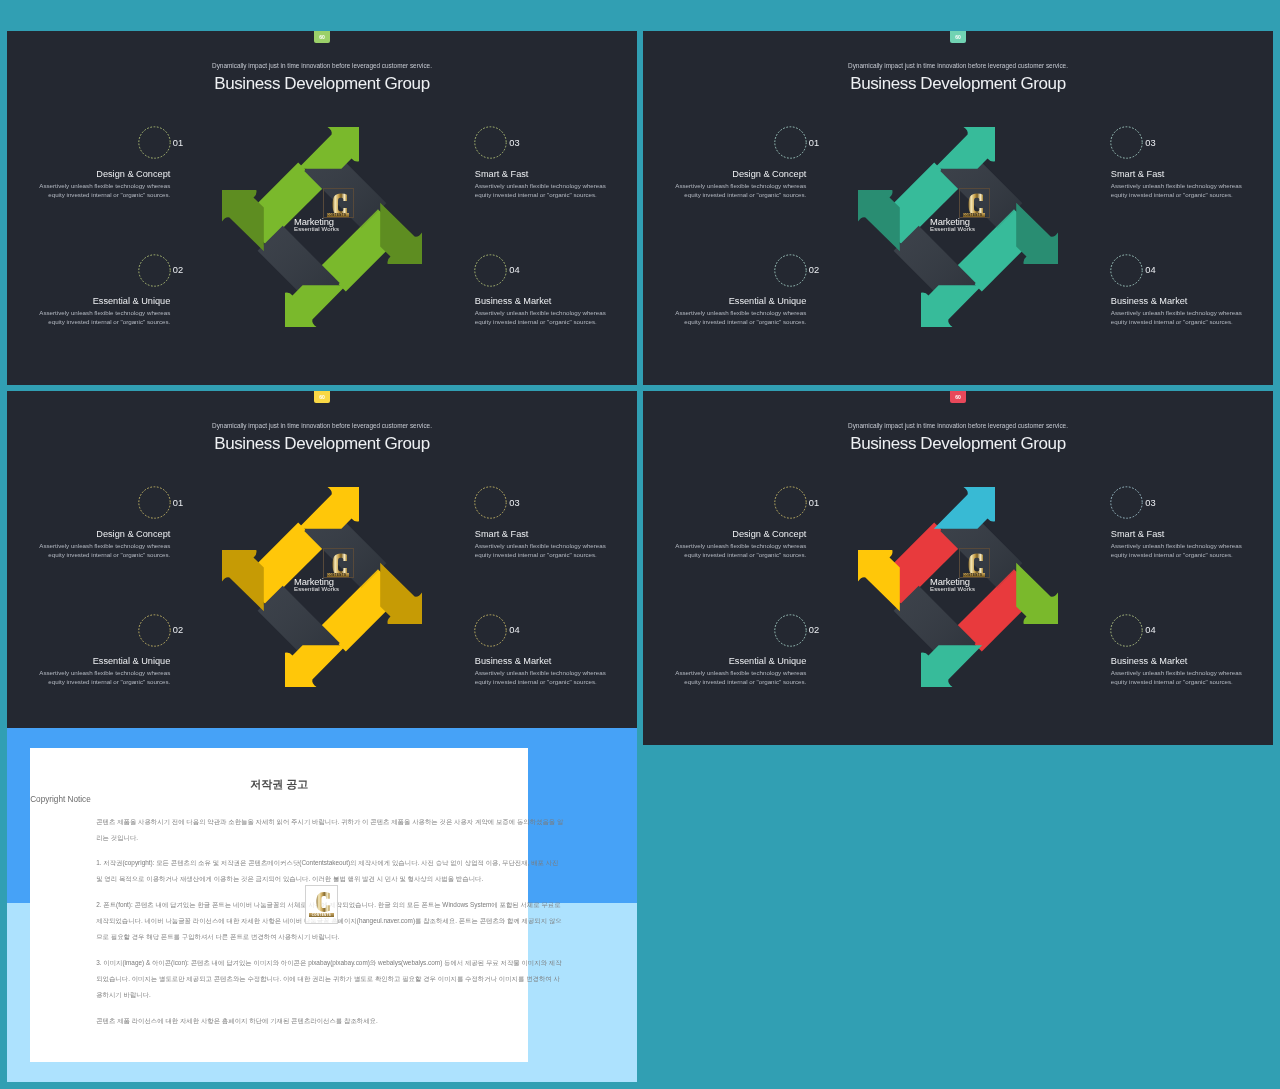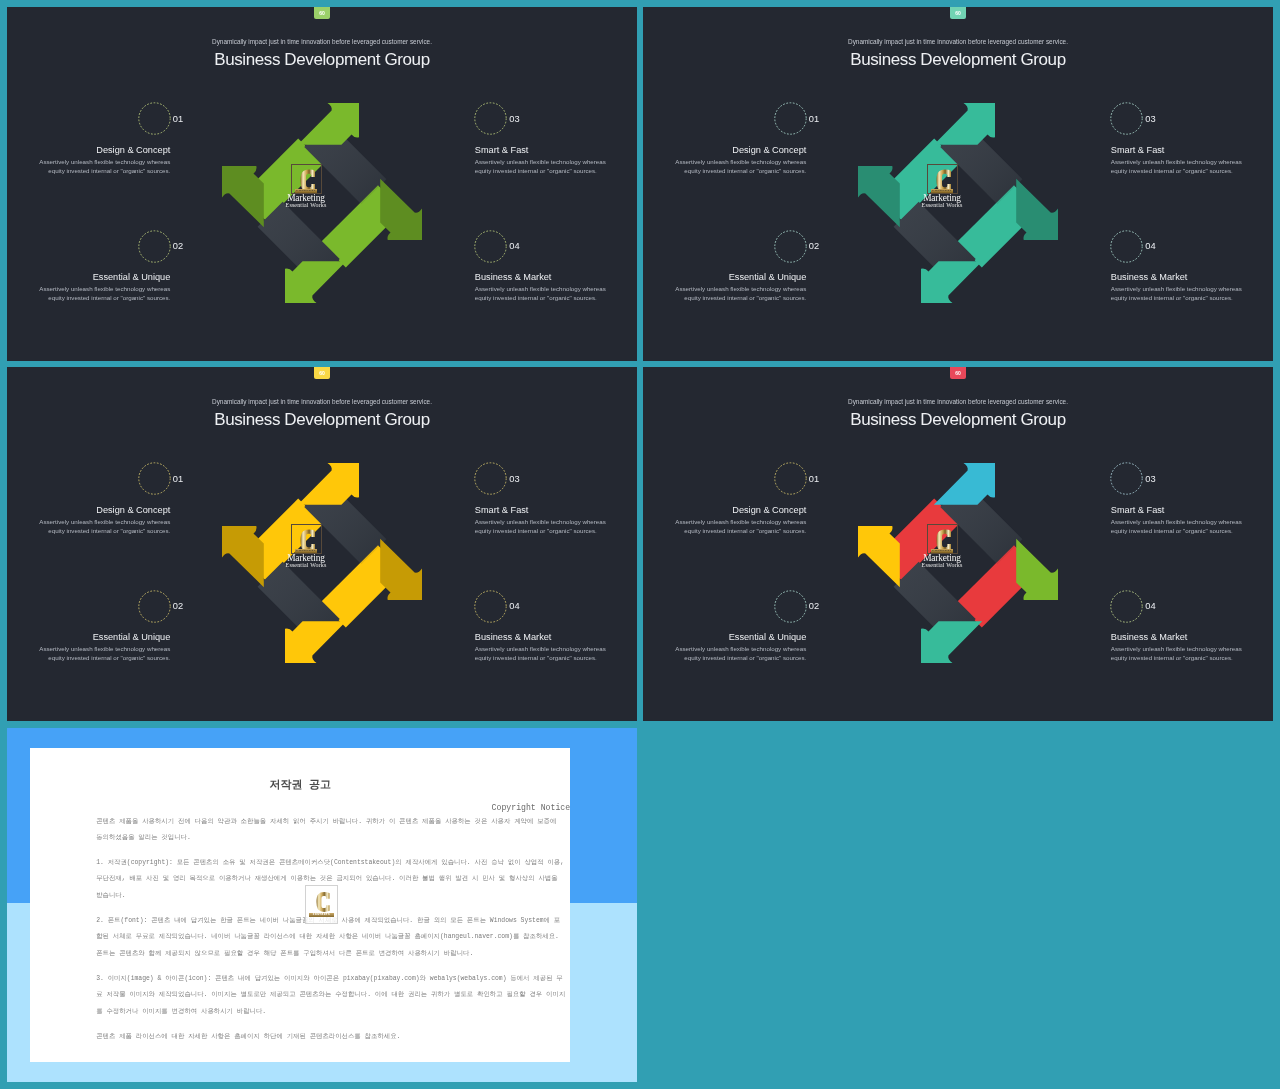--- a/index.html
+++ b/index.html
@@ -1,21 +1,21 @@
 <!DOCTYPE html>
 <html><head>
 <meta charset="utf-8">
 <style>
   * { box-sizing: border-box; margin:0; padding:0; }
   html,body { width:1280px; height:1089px; overflow:hidden; }
   body { background:#319fb3; font-family:"Liberation Sans", sans-serif; -webkit-font-smoothing:antialiased; }
   .page { position:relative; width:1280px; height:1089px; }
 
   
-  .slide { position:absolute; width:630px; height:354px; background:#242831; overflow:hidden; }
+  .slide { position:absolute; width:630px; height:354px; background:#242831; overflow:hidden;margin-top:24px; }
   .s0 { left:7px;   top:7px; }
   .s1 { left:643px; top:7px; }
   .s2 { left:7px;   top:367px; }
   .s3 { left:643px; top:367px; }
 
   .badge { position:absolute; left:50%; margin-left:-8.2px; top:0;
            width:16.5px; height:12px; border-radius:0 0 2px 2px; color:#fff;
            font-size:5px; line-height:12px; text-align:center; font-weight:700;
            letter-spacing:0; }
 
@@ -28,38 +28,38 @@
              font-size:9.3px; color:#eceef2; letter-spacing:0.2px;
              display:flex; align-items:center; justify-content:center; }
   .numcirc svg { position:absolute; left:0; top:0; width:33px; height:33px; }
   .numcirc span { position:relative;padding-left:48px; }
   .itemtitle { position:absolute; font-size:9.2px; color:#edeff2; white-space:nowrap; }
   .itemdesc  { position:absolute; font-size:6.2px; color:#b3b8c1; line-height:1.56; white-space:nowrap; }
 
   .diagram { position:absolute; left:215px; top:96px; width:200px; height:200px; }
   .diagram svg { display:block; overflow:visible; }
 
-  .wm { position:absolute; left:40px; top:61px; width:88px; text-align:center;font-family:Liberation Serif, serif; }
+  .wm { position:absolute; left:72px; top:61px; width:88px; text-align:left; }
   .wm .cbox { position:relative; width:31px; height:30px; margin:0 auto;
               border:0.7px solid #57493a; }
   .wm .cletter { position:absolute; left:8.5px; top:4.2px; width:16px; height:23px; }
   .wm .cletter svg { display:block; width:16px; height:23px; }
   .wm .ctag { position:absolute; left:3.5px; right:3.5px; bottom:0.5px; height:4px;
               background:linear-gradient(180deg,#caa65d,#7a5c1c); color:#23201a;
               font-size:2.8px; line-height:4px; letter-spacing:0.5px; font-weight:700;
               overflow:hidden; }
   .wm .l1 { font-size:9.4px; line-height:10px; color:#f2f2f2; font-weight:400; margin-top:-1.2px; letter-spacing:-0.15px;}
   .wm .l2 { font-size:6px; line-height:7px; color:#eaeaea; font-weight:400; margin-top:-0.5px; letter-spacing:0.15px;}
 
   
   .cpanel { position:absolute; left:7px; top:728px; width:630px; height:354px; background:#46a2f7; }
   .cpanel .lower { position:absolute; left:0; top:175px; width:100%; height:179px; background:#ade2fe; }
-  .cbox2 { position:absolute; left:23.2px; top:19.5px; width:540px; height:314.2px; background:#fff;font-family:Liberation Mono, monospace; }
+  .cbox2 { position:absolute; left:23.2px; top:19.5px; width:498px; height:314.2px; background:#fff; }
   .ctitle { text-align:center; font-size:11px; color:#4a4a4a; font-weight:700; margin-top:29px;}
-  .csub   { text-align:right; font-size:8.2px; color:#6a6a6a; margin-top:11px;}
+  .csub   { text-align:left; font-size:8.2px; color:#6a6a6a; margin-top:3px;}
   .cbody  { position:absolute; left:66px; top:66px; width:470px; font-size:6.4px; color:#7b7b7b; line-height:2.55; }
   .cbody p { margin-bottom:9px; }
   .cwm { position:absolute; left:275.2px; top:137.7px; width:32.3px; height:39px;
          border:0.7px solid #d2d2d2; background:rgba(255,255,255,0.78); }
   .cwm .cl, .cwm .tg { opacity:0.92; }
   .cwm .cl { position:absolute; left:9.2px; top:4.5px; width:14.5px; height:22px; }
   .cwm .cl svg { display:block; width:14.5px; height:22px; }
   .cwm .tg { position:absolute; left:2.5px; right:2.5px; top:27px; height:4.2px;
              background:linear-gradient(180deg,#caa65d,#7a5c1c); color:#fff;
              font-size:2.8px; line-height:4.2px; letter-spacing:0.5px; font-weight:700;

